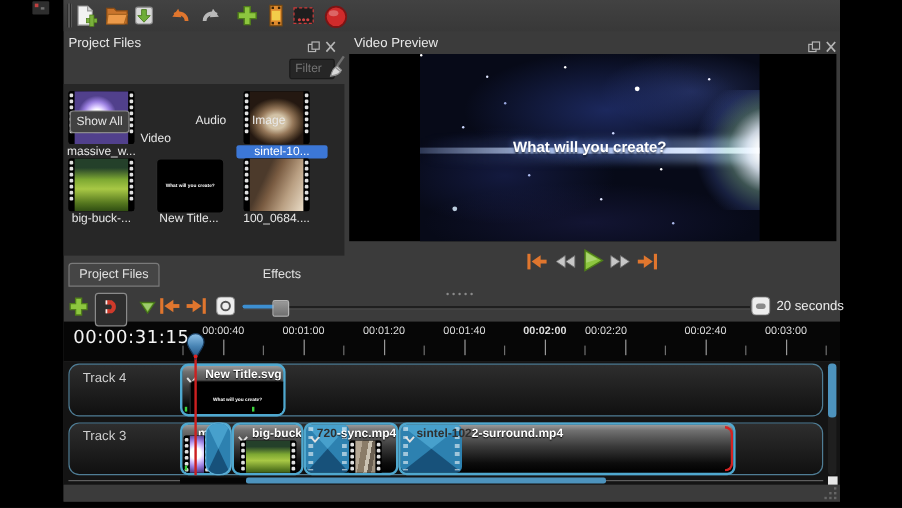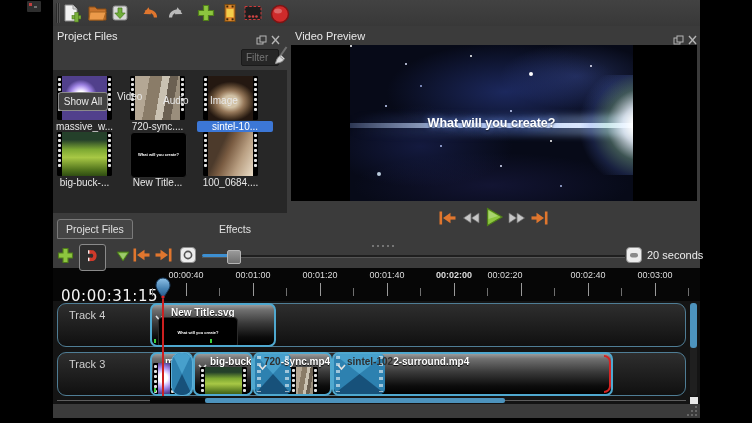--- a/index.html
+++ b/index.html
@@ -160,44 +160,20 @@
             <i></i>
             <i></i>
             <i></i>
             <i></i>
             <i></i>
             <i></i>
           </div>
         </div>
         <div class="thumb-label" style="position:absolute;left:-6px;width:67px;top:45px;">massive_w...</div>
       </div>
-      <div class="abs" style="left:77px;top:6px;width:55px;height:56px;">
-        <div class="abs thumb" style="left:0px;top:0px;width:55px;height:44px;">
-          <div class="abs" style="left:5px;right:5px;top:0;bottom:0;background:linear-gradient(100deg,#b4a794 0 28%,#8a7c68 28% 52%,#cac2b2 52% 66%,#6b6052 66% 82%,#9a8e7c 82%);"></div>
-          <div class="sprockets" style="left:0;">
-            <i></i>
-            <i></i>
-            <i></i>
-            <i></i>
-            <i></i>
-            <i></i>
-            <i></i>
-          </div>
-          <div class="sprockets" style="right:0;">
-            <i></i>
-            <i></i>
-            <i></i>
-            <i></i>
-            <i></i>
-            <i></i>
-            <i></i>
-          </div>
-        </div>
-        <div class="thumb-label" style="position:absolute;left:-6px;width:67px;top:45px;">720-sync....</div>
-      </div>
       <div class="abs" style="left:150px;top:6px;width:55px;height:56px;">
         <div class="abs thumb" style="left:0px;top:0px;width:55px;height:44px;">
           <div class="abs" style="left:5px;right:5px;top:0;bottom:0;background:radial-gradient(ellipse 55% 45% at 50% 58%, #d2c2a6 0 30%, #96785a 55%, #55402c 80%, #241811 100%);"></div>
           <div class="sprockets" style="left:0;">
             <i></i>
             <i></i>
             <i></i>
             <i></i>
             <i></i>
             <i></i>
@@ -310,21 +286,21 @@
   <div class="abs slider-track" style="left:202px;top:255px;width:423px;"></div>
   <div class="abs" style="left:202px;top:254px;width:29px;height:3px;background:#3d8fd1;border-radius:2px;"></div>
   <div class="abs" style="left:227px;top:250px;width:12px;height:12px;background:linear-gradient(180deg,#9a9a9a,#707070);border:1px solid #b5b5b5;border-radius:2px;"></div>
   <div class="abs" style="left:626px;top:247px;" id="clock-ico"><svg width="16" height="16">
         <rect x=".5" y=".5" width="15" height="15" rx="3.5" fill="#ededed" stroke="#8f8f8f"></rect>
         <rect x="4" y="6" width="8" height="4.5" rx="2.2" fill="#8a8a8a"></rect>
       </svg></div>
   <div class="abs zoom-label" style="left:647px;top:249px;">20 seconds</div>
 
   <div id="ruler" class="abs">
-    <div id="timecode" class="abs" style="left:8px;top:19px;">00:00:31:15</div>
+    <div id="timecode" class="abs" style="left:8px;top:4px;">00:00:31:15</div>
   <div class="abs ruler-label" style="left:133px;top:2px;">00:00:40</div>
       <div class="abs tick" style="left:133px;top:15px;height:13px;"></div>
       <div class="abs tick minor" style="left:99px;top:20px;height:8px;"></div>
       <div class="abs ruler-label" style="left:200px;top:2px;">00:01:00</div>
       <div class="abs tick" style="left:200px;top:15px;height:13px;"></div>
       <div class="abs tick minor" style="left:166px;top:20px;height:8px;"></div>
       <div class="abs ruler-label" style="left:267px;top:2px;">00:01:20</div>
       <div class="abs tick" style="left:267px;top:15px;height:13px;"></div>
       <div class="abs tick minor" style="left:233px;top:20px;height:8px;"></div>
       <div class="abs ruler-label" style="left:334px;top:2px;">00:01:40</div>
@@ -372,21 +348,21 @@
     <div class="abs grip" style="right:2px;bottom:1px;width:14px;height:12px;">
       <i style="right:1px;bottom:1px;"></i>
         <i style="right:5px;bottom:1px;"></i>
         <i style="right:9px;bottom:1px;"></i>
       <i style="right:1px;bottom:5px;"></i>
         <i style="right:5px;bottom:5px;"></i>
       <i style="right:1px;bottom:9px;"></i>
     </div>
   </div>
 <div class="abs filter-btn btn-box" style="left:58px;top:48px;width:48px;height:17px;">Show All</div>
-    <div class="abs filter-btn" style="left:117px;top:47px;">Video</div>
+    <div class="abs filter-btn" style="left:117px;top:66px;">Video</div>
     <div class="abs filter-btn" style="left:163px;top:51px;">Audio</div>
     <div class="abs filter-btn" style="left:210px;top:51px;">Image</div>
     <div class="abs tab active" style="left:57px;top:219px;width:76px;box-sizing:border-box;">Project Files</div>
     <div class="abs tab" style="left:211px;top:219px;width:48px;box-sizing:border-box;">Effects</div>
     <div class="abs" style="left:438px;top:210px;"><svg width="19" height="16">
         <rect x="1.5" y="1.5" width="2.6" height="13" fill="#e0762e"></rect>
         <path d="M5 8l7.5-5.3v10.6z" fill="#e0762e"></path>
         <rect x="11.5" y="6.4" width="6" height="3.2" fill="#e0762e"></rect>
       </svg></div>
     <div class="abs" style="left:462px;top:210px;"><svg width="19" height="16">
@@ -430,21 +406,21 @@
         <path d="M14 8 6.5 2.7v10.6z" fill="#e0762e"></path>
         <rect x="1.5" y="6.4" width="6" height="3.2" fill="#e0762e"></rect>
       </svg></div>
     <div class="abs" style="left:180px;top:247px;"><svg width="16" height="16">
         <rect x=".5" y=".5" width="15" height="15" rx="3.5" fill="#ededed" stroke="#8f8f8f"></rect>
         <circle cx="8" cy="8" r="3.6" fill="none" stroke="#555" stroke-width="1.6"></circle>
       </svg></div>
     <div class="abs track" style="top:303px;text-align:center;">
       <div class="track-name abs" style="left:11px;top:5px;">Track 4</div>
     </div>
-    <div class="abs clip" style="left:150px;top:303px;width:126px;z-index:5;">
+    <div class="abs clip" style="left:150px;top:303px;width:88px;z-index:5;">
       <div class="chev" style="left:3px;"><svg width="9" height="7">
           <path d="M1 1l3.5 4L8 1" stroke="#e0e0e0" stroke-width="1.6" fill="none"></path>
         </svg></div>
       <div class="clip-label" style="left:19px;"><span class="lbl-bright">New Title.svg</span></div>
       <div class="abs thumb" style="left: 6px; top: 12px; width: 78px; height: 29px; border-radius: 4px; background: rgb(0, 0, 0); border: 1px solid rgb(42, 42, 42);">
         <div class="abs" style="left:0;right:0;top:45%;text-align:center;color:#fff;font-size:4px;font-weight:bold;line-height:4px;">What will you create?</div>
       </div>
       <div class="kf" style="left:2px;"></div>
       <div class="kf" style="left:58px;"></div>
     </div>

